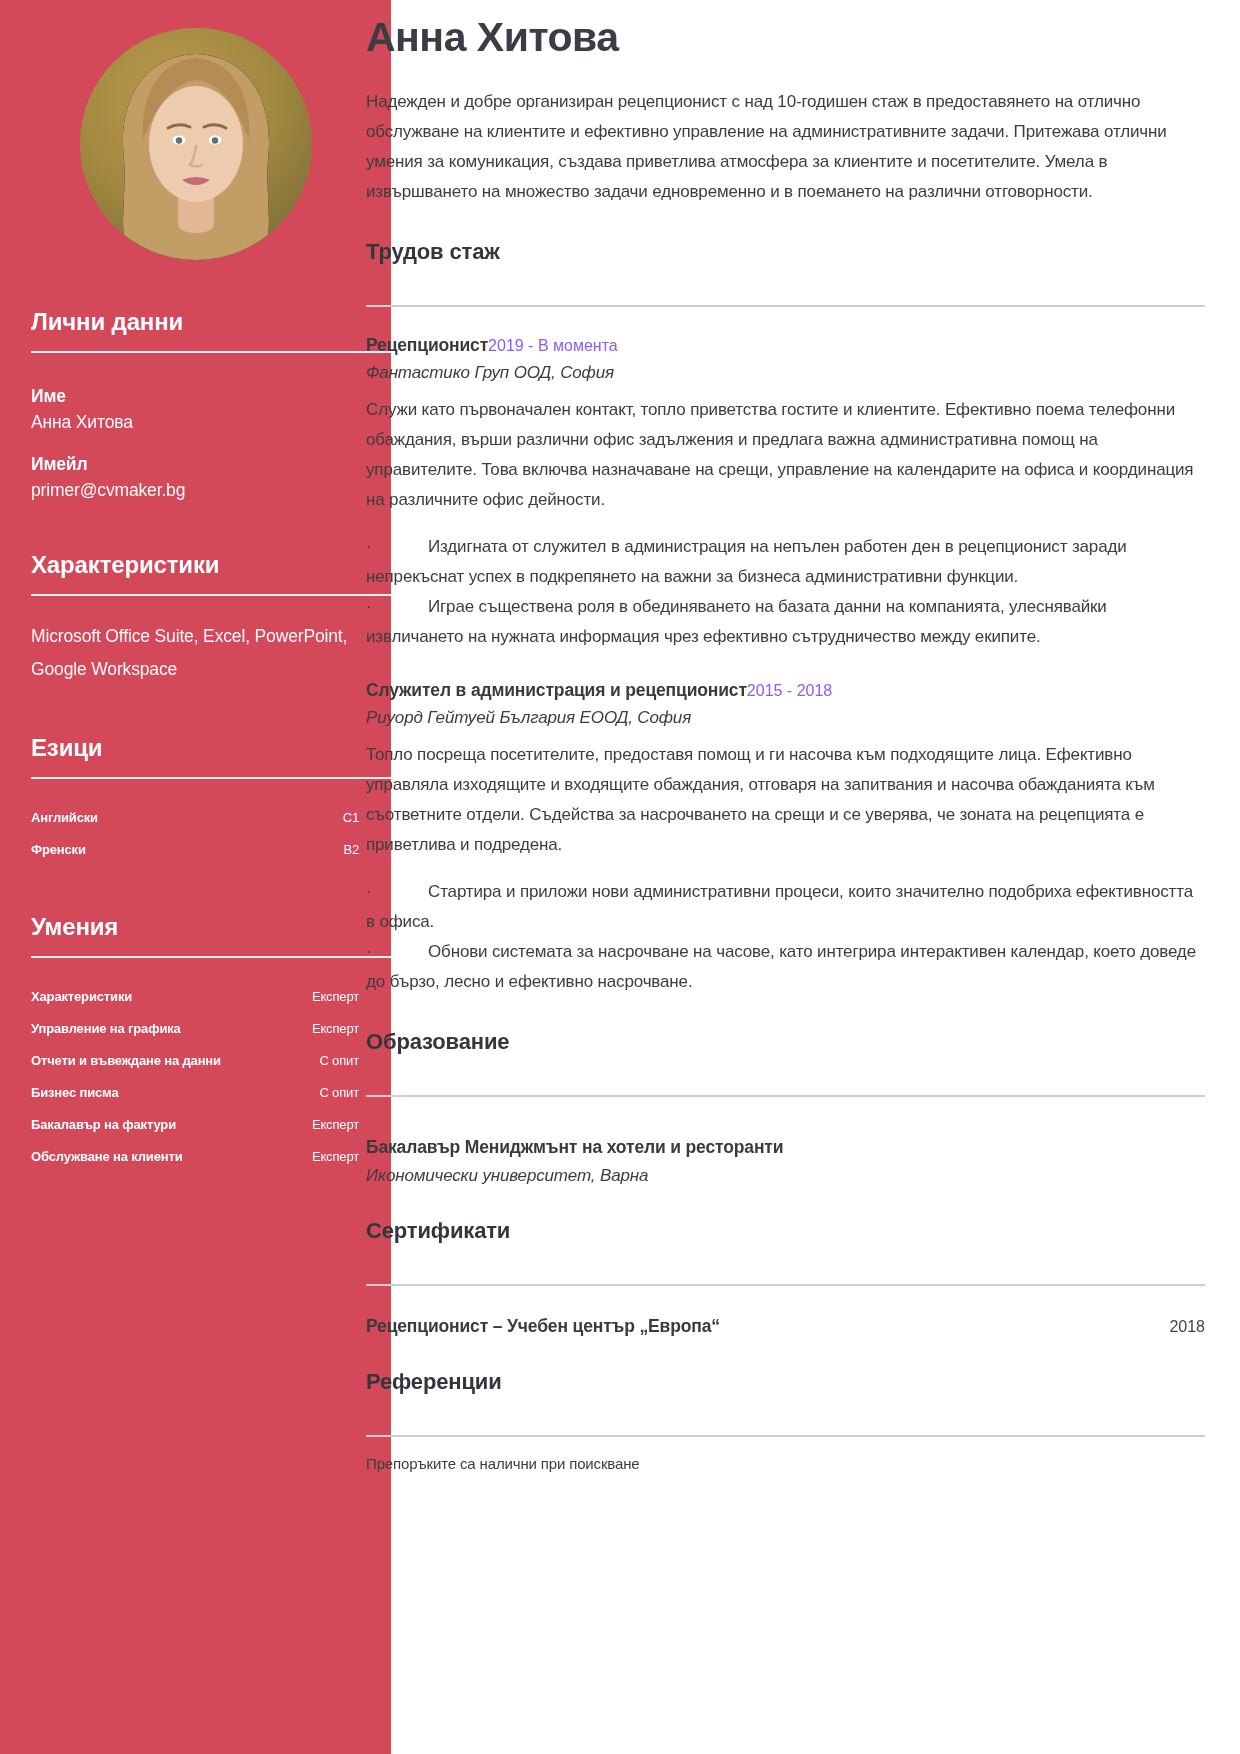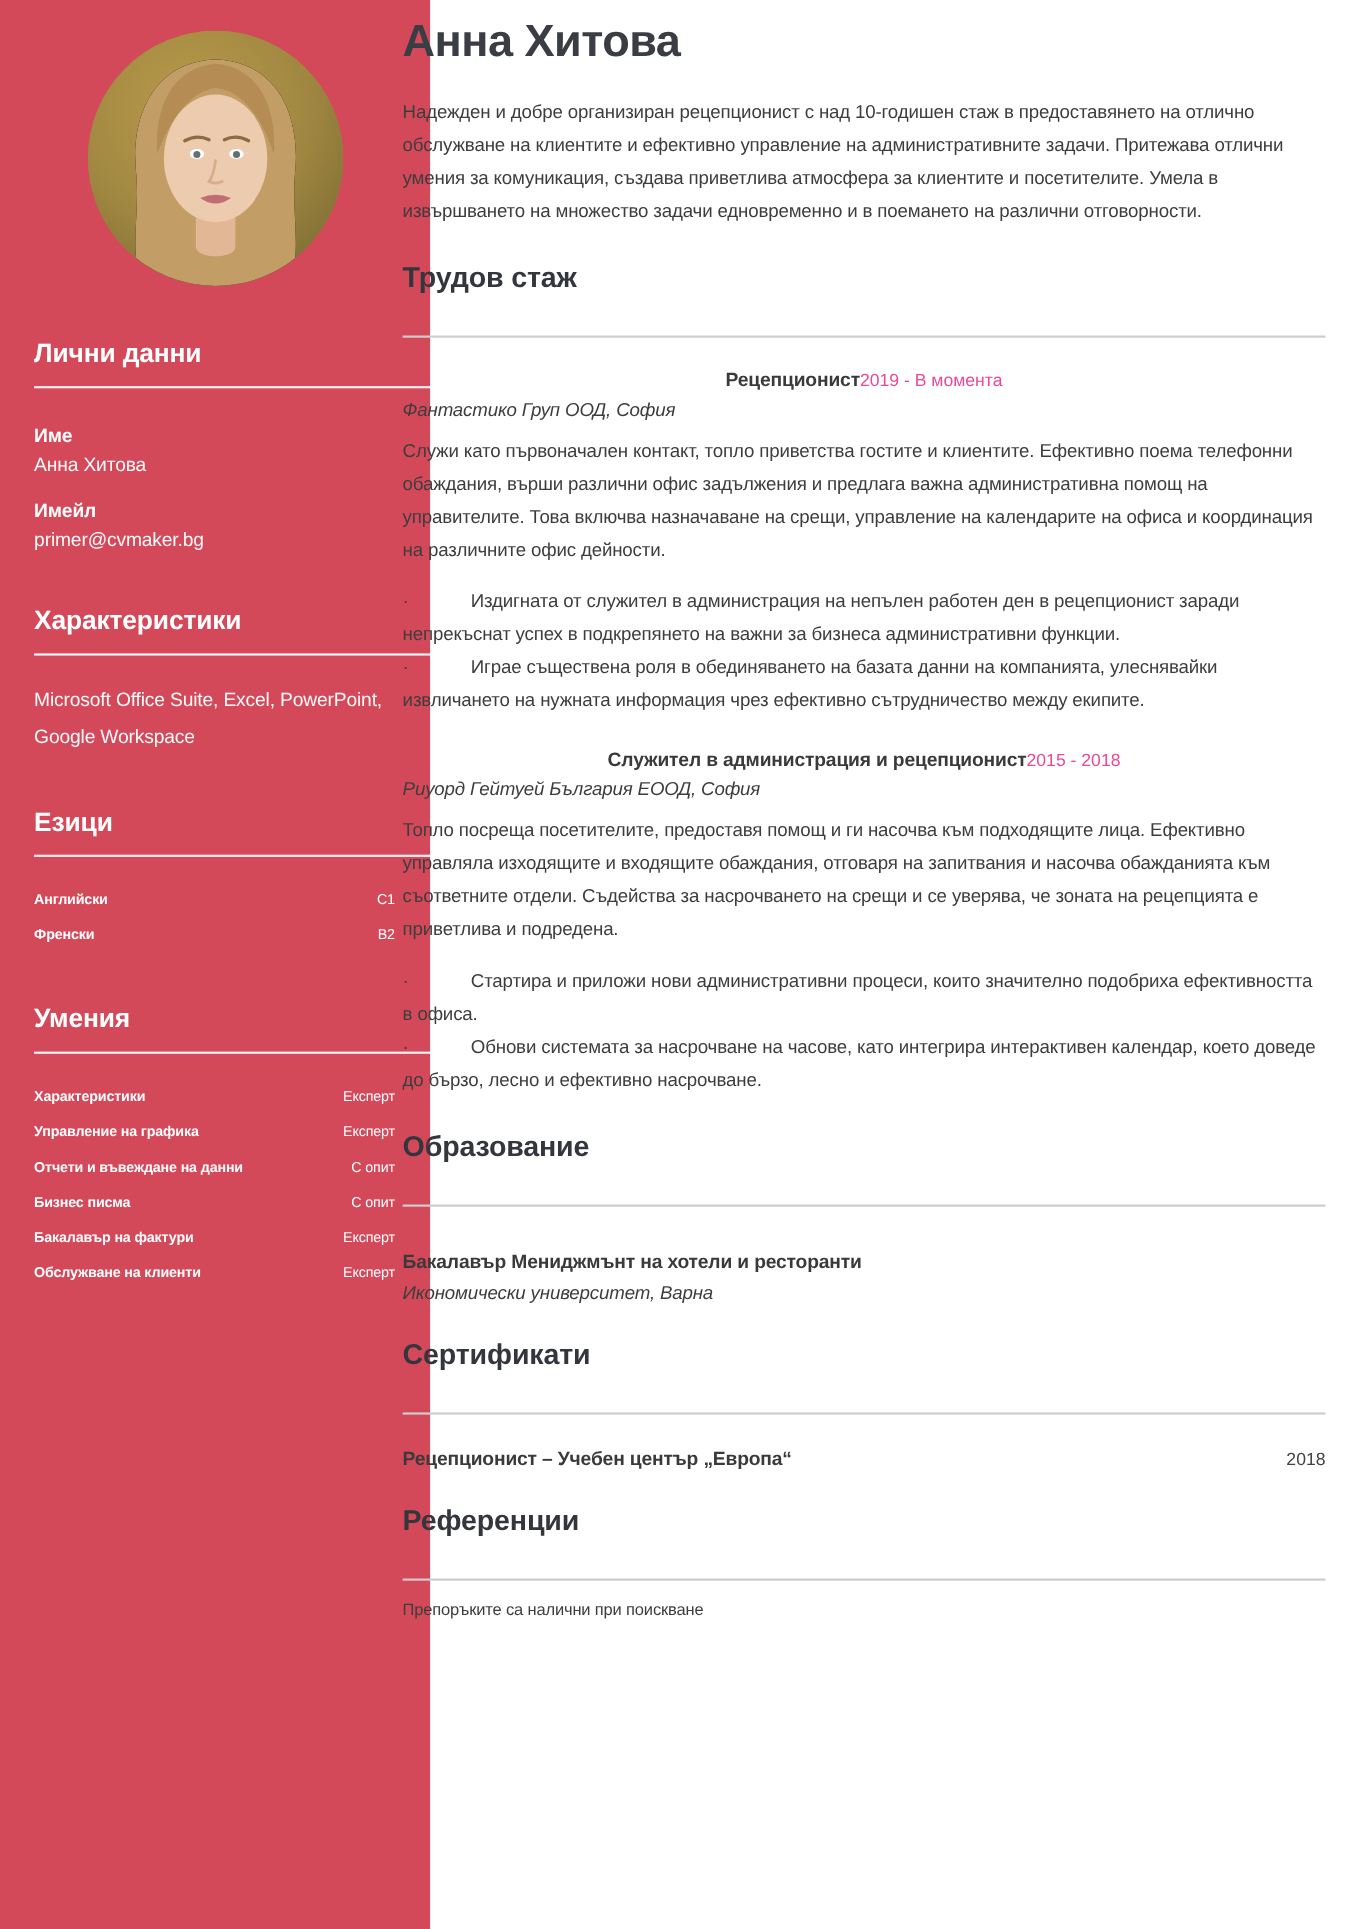--- a/index.html
+++ b/index.html
@@ -52,29 +52,29 @@
 
   
   .main { position:absolute; left:366px; top:0; width:839px; }
   .cv-name {
     font-size:41px; font-weight:bold; color:#3a3e44;
     margin-top:14px; line-height:46px; letter-spacing:-0.5px;
   }
   .summary { margin-top:24px; font-size:17px; line-height:30px; }
 
   .section-heading {
-    font-size:26px; font-weight:bold; color:#33373d;
+    font-size:22px; font-weight:bold; color:#33373d;
     margin-top:30px; line-height:30px;
   }
   .section-line { height:2px; background:#cdcdcd; margin-top:38px; }
 
   .job { margin-top:28px; }
-  .job-head { display:flex; justify-content:center; align-items:baseline; }
+  .job-head { display:flex; justify-content:flex-start; align-items:baseline; }
   .job-title { font-size:17.5px; font-weight:bold; color:#3a3a3a; }
-  .job-period { font-size:16px; color:#ec4899; letter-spacing:0; }
+  .job-period { font-size:16px; color:#8b5cf6; letter-spacing:0; }
   .job-company { font-size:17px; font-style:italic; margin-top:7px; }
   .job-desc { margin-top:12px; font-size:17px; line-height:30px; }
   .bullet-line { margin:0; font-size:17px; line-height:30px; }
   .bullet-line .dot { display:inline-block; width:62px; }
 
   .edu { margin-top:40px; }
   .edu-degree { font-size:17.5px; font-weight:bold; color:#3a3a3a; }
   .edu-school { font-size:17px; font-style:italic; margin-top:8px; }
 
   .cert-row { display:flex; justify-content:space-between; align-items:baseline; margin-top:30px;gap:34px; }

